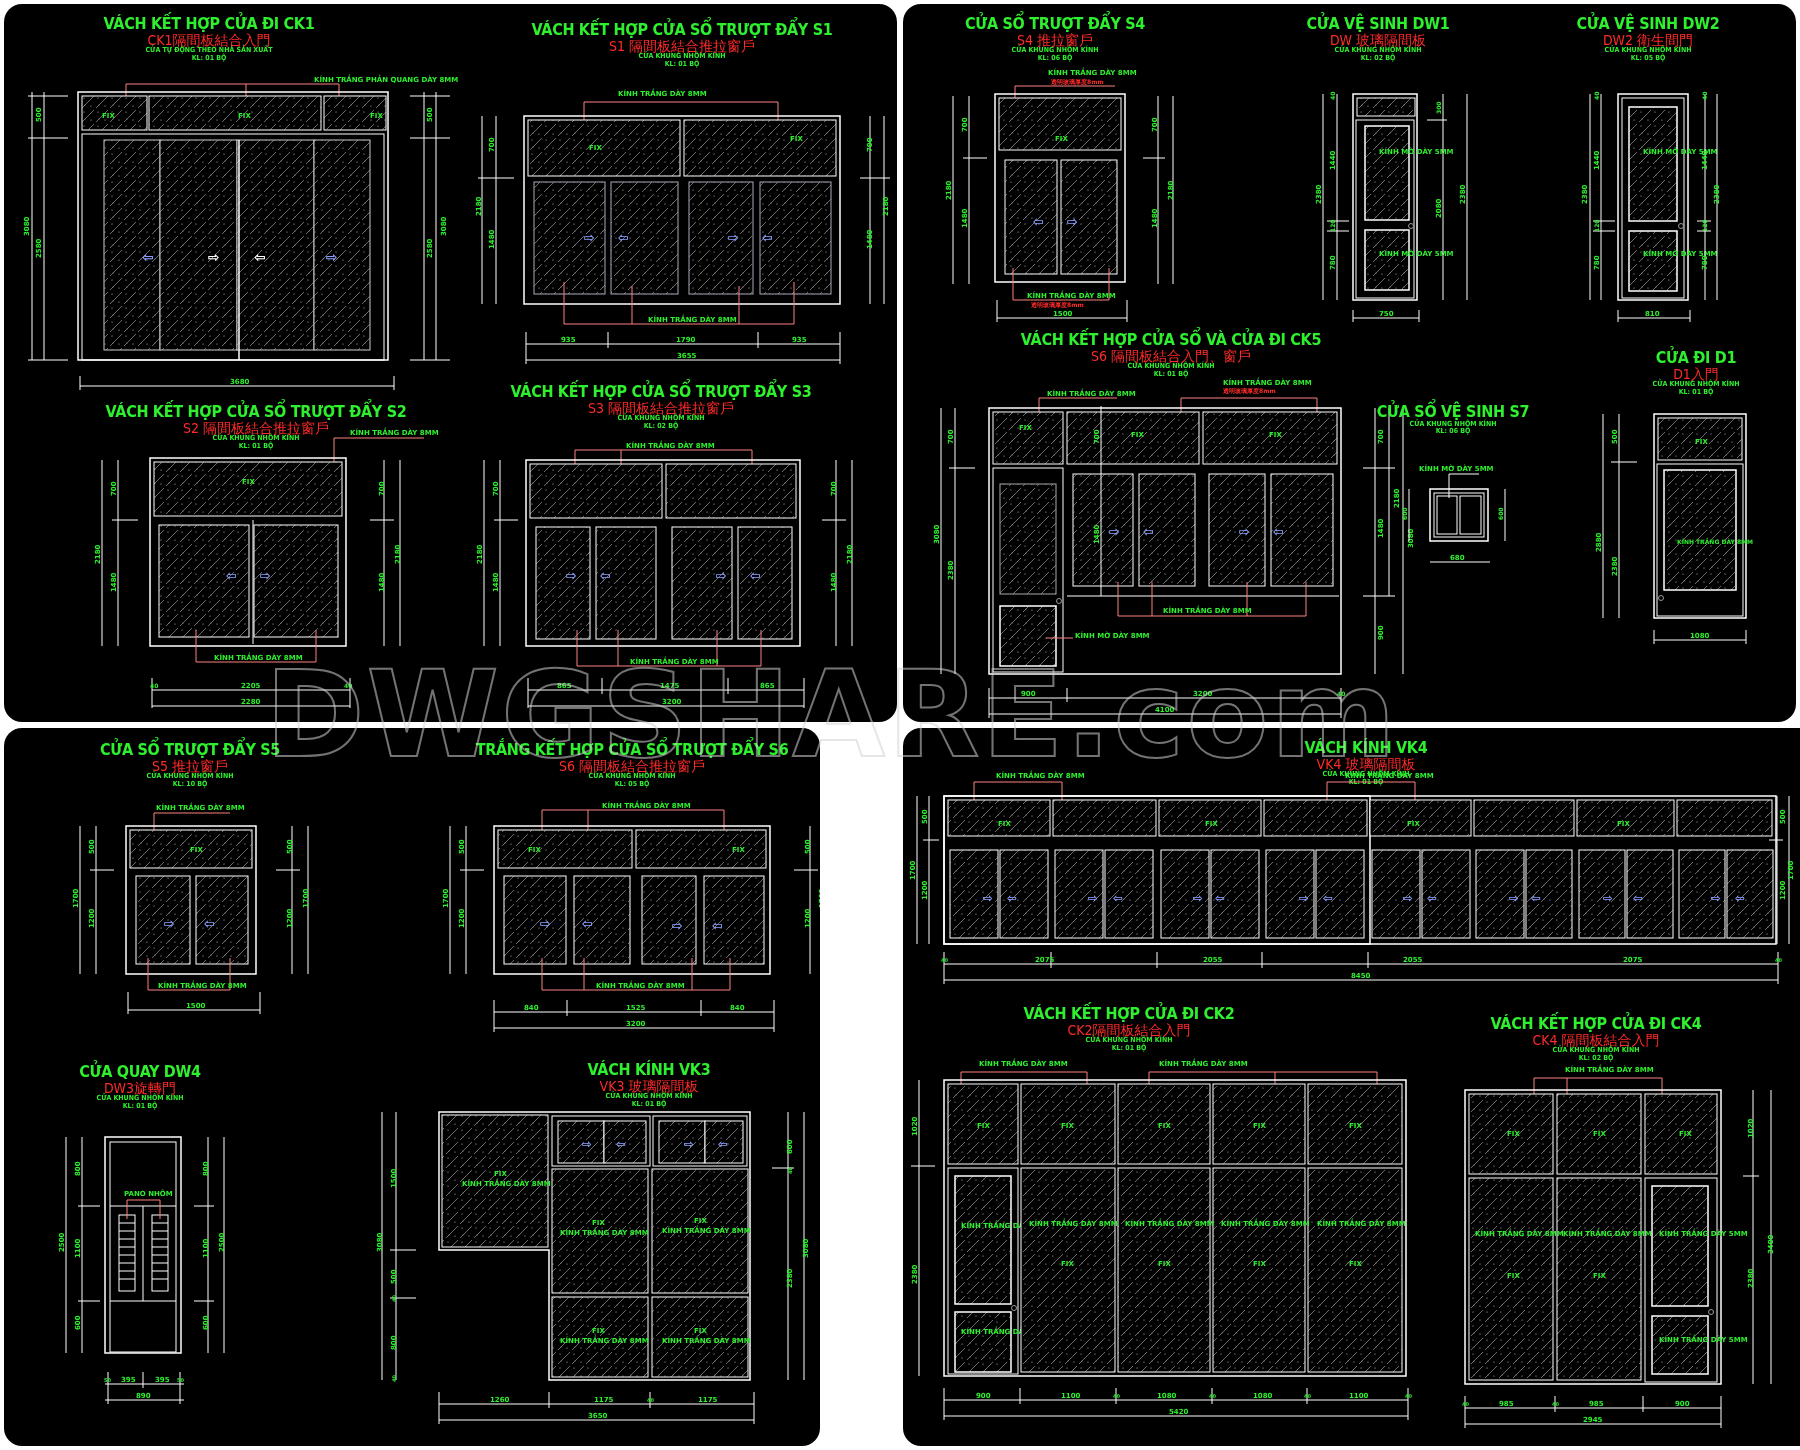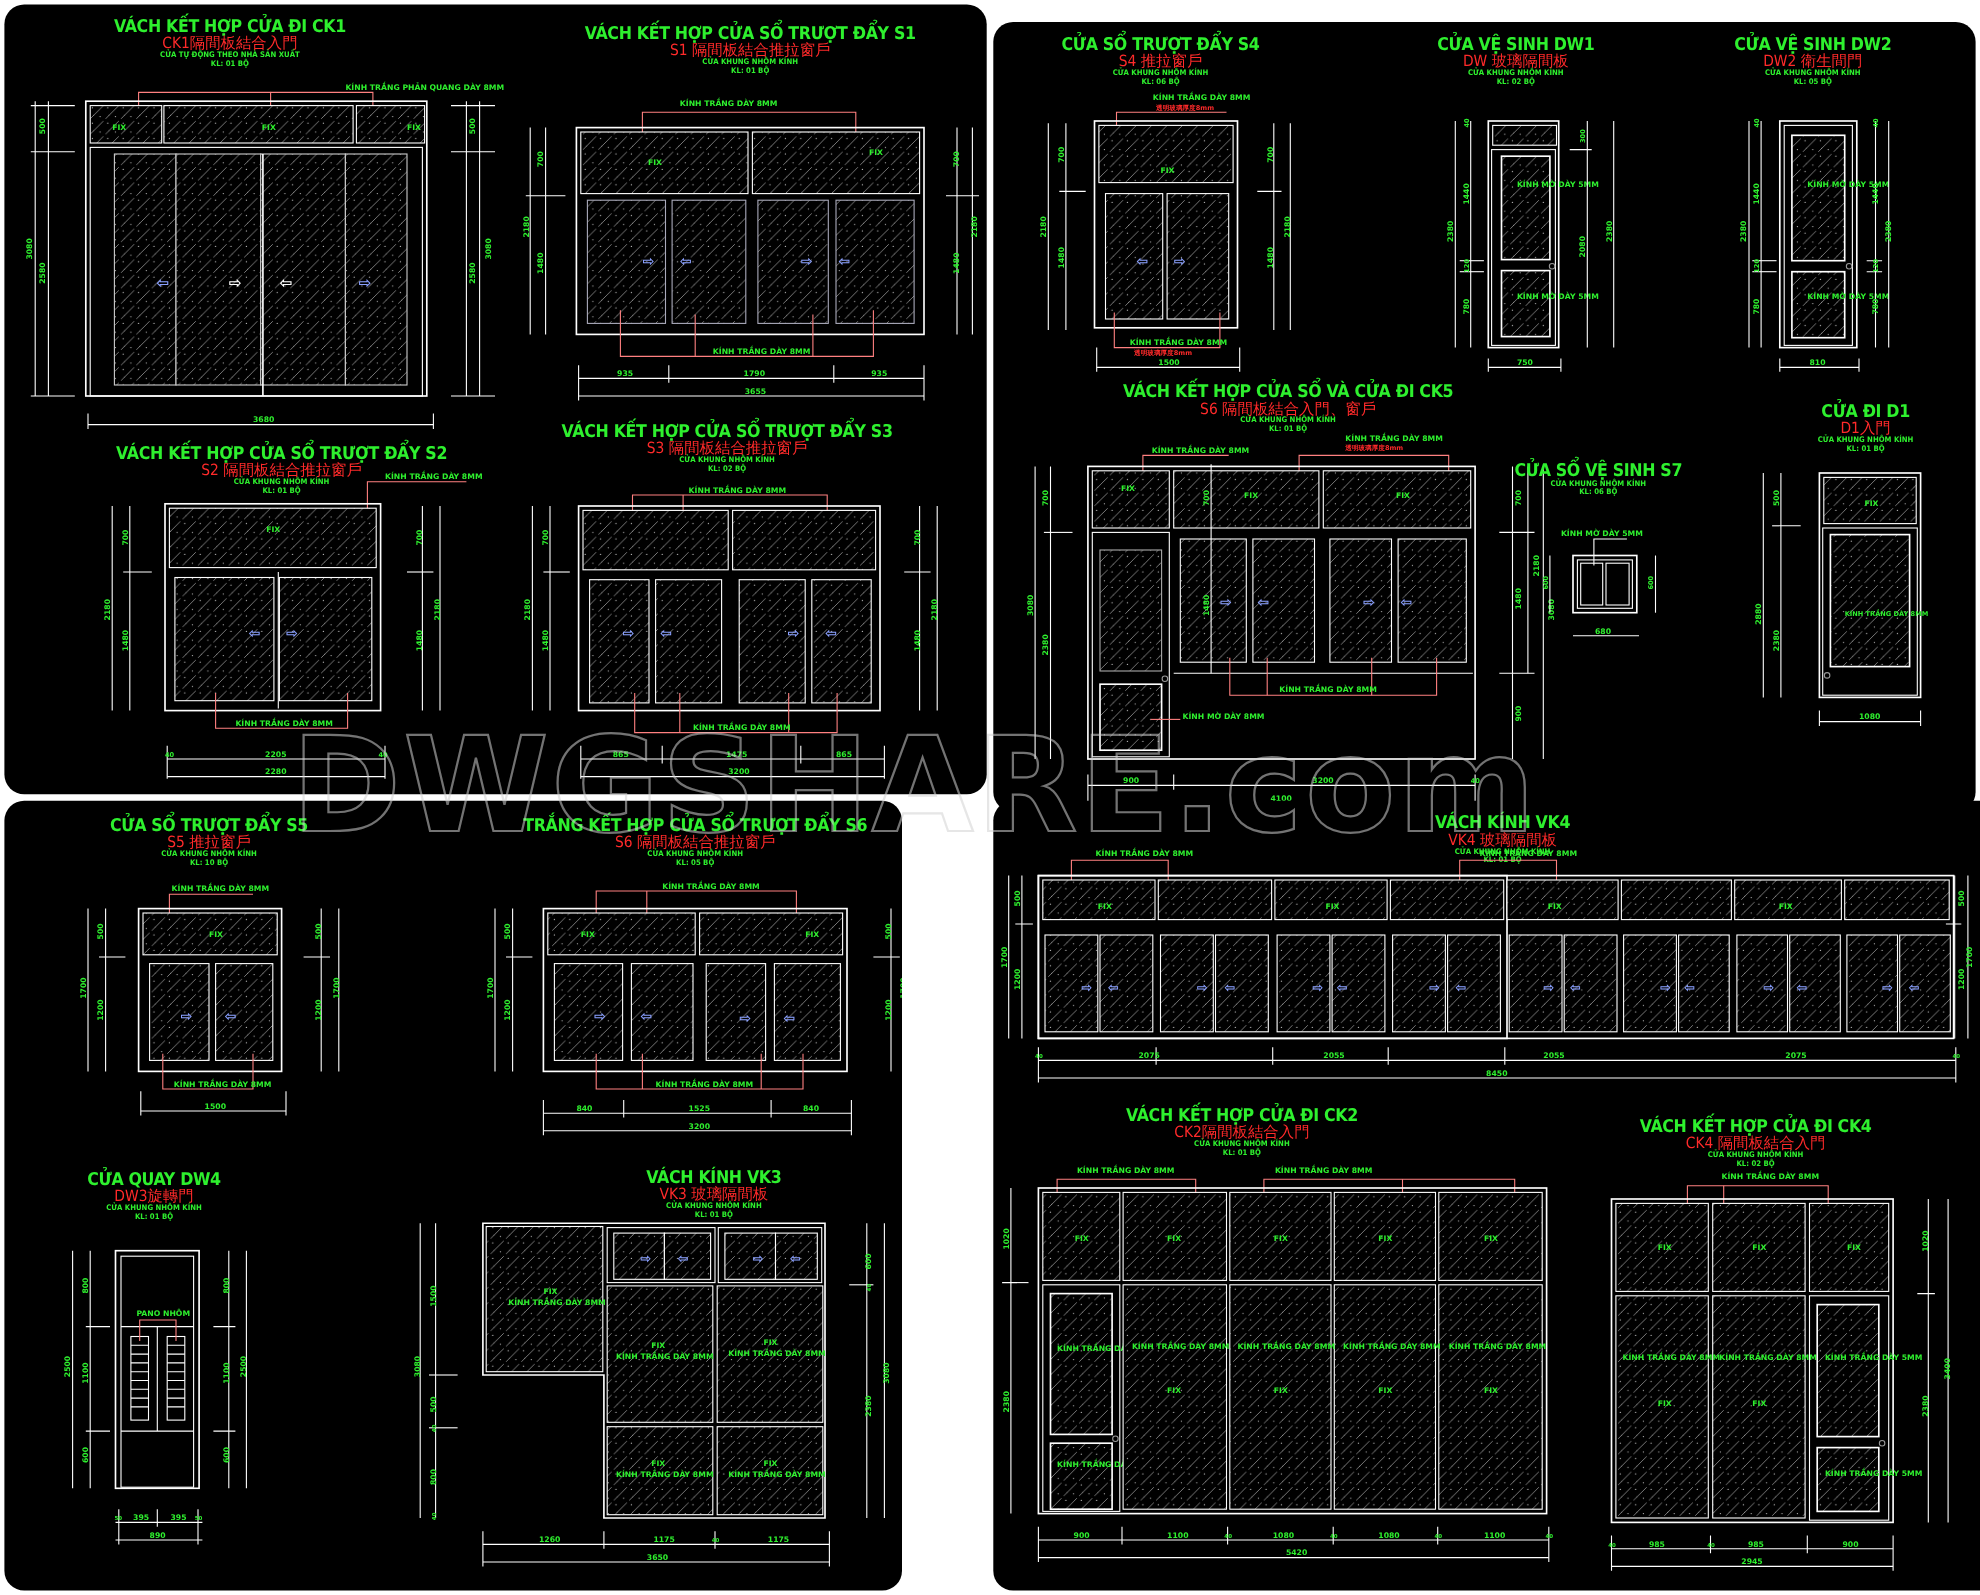--- a/index.html
+++ b/index.html
@@ -1,19 +1,19 @@
 <!DOCTYPE html>
 <html><head>
 <meta charset="utf-8">
 <style>
   html,body{margin:0;padding:0;background:#fff;}
   body{width:1800px;height:1450px;position:relative;overflow:hidden;font-family:"DejaVu Sans Condensed","DejaVu Sans",sans-serif;}
   .panel{position:absolute;background:#000;border-radius:18px;overflow:hidden;}
   #p-tl{left:4px;top:4px;width:893px;height:718px;}
-  #p-tr{left:903px;top:20px;width:893px;height:718px;}
+  #p-tr{left:903px;top:4px;width:893px;height:718px;}
   #p-bl{left:4px;top:728px;width:816px;height:718px;}
   #p-br{left:903px;top:728px;width:893px;height:718px;padding-left:36px;}
   .dwg{position:absolute;}
   .title{position:absolute;text-align:center;transform:translateX(-50%);white-space:nowrap;line-height:1.05;}
   .t1{color:#2ef02e;font-weight:bold;font-size:16px;letter-spacing:-0.3px;}
   .t2{color:#ff2a2a;font-size:14px;font-weight:normal;}
   .t3{color:#2ef02e;font-size:7px;font-weight:bold;}
   svg text{font-family:"DejaVu Sans",sans-serif;font-weight:bold;}
   .watermark{position:absolute;left:265px;top:645px;font-family:"DejaVu Sans",sans-serif;font-weight:bold;font-size:120px;letter-spacing:2px;color:transparent;-webkit-text-stroke:2px rgba(210,210,210,0.55);pointer-events:none;white-space:nowrap;}
 </style>

